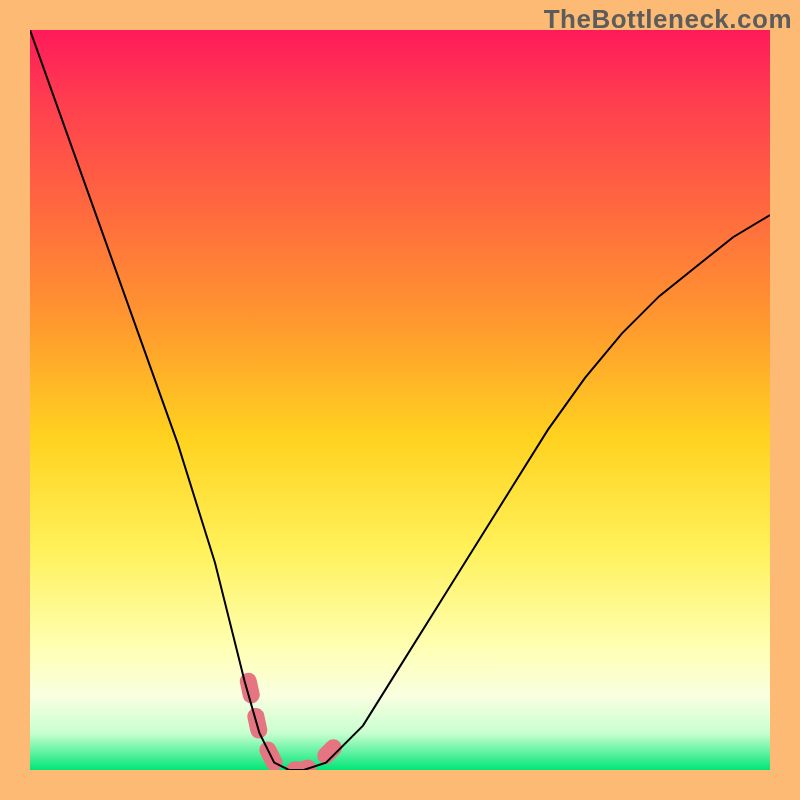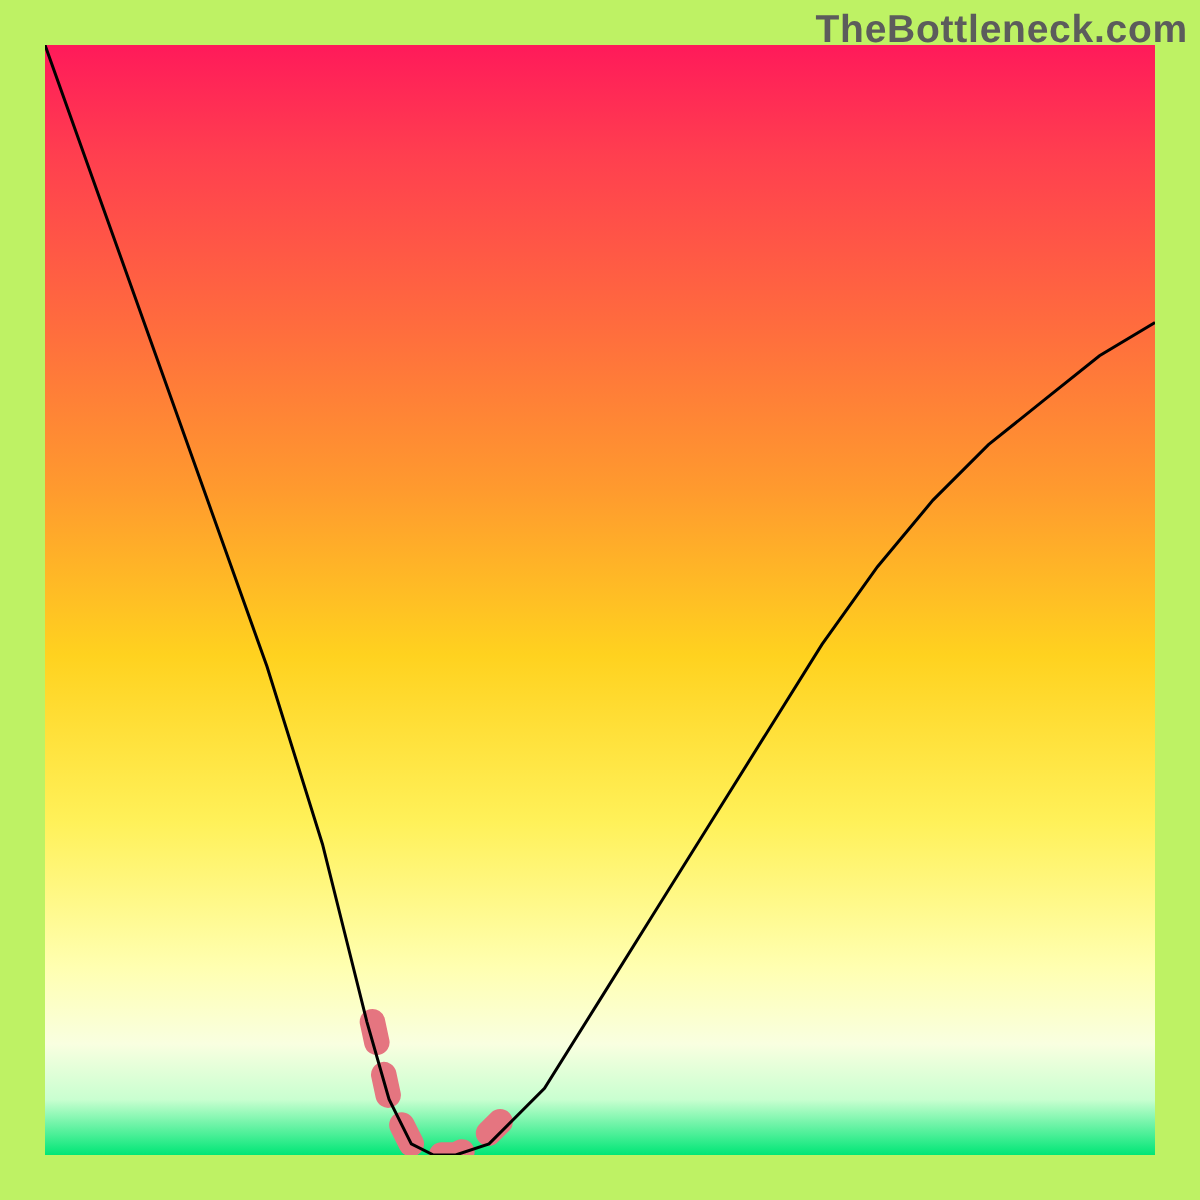--- a/index.html
+++ b/index.html
@@ -8,21 +8,21 @@
     width: 800px;
     height: 800px;
     background: #000;
     font-family: Arial, Helvetica, sans-serif;
     overflow: hidden;
   }
   .stage {
     position: relative;
     width: 800px;
     height: 800px;
-    background: #bef264;
+    background: #fdba74;
   }
   .plot-area {
     position: absolute;
     left: 30px;
     top: 30px;
     width: 740px;
     height: 740px;
     overflow: hidden;
   }
   

